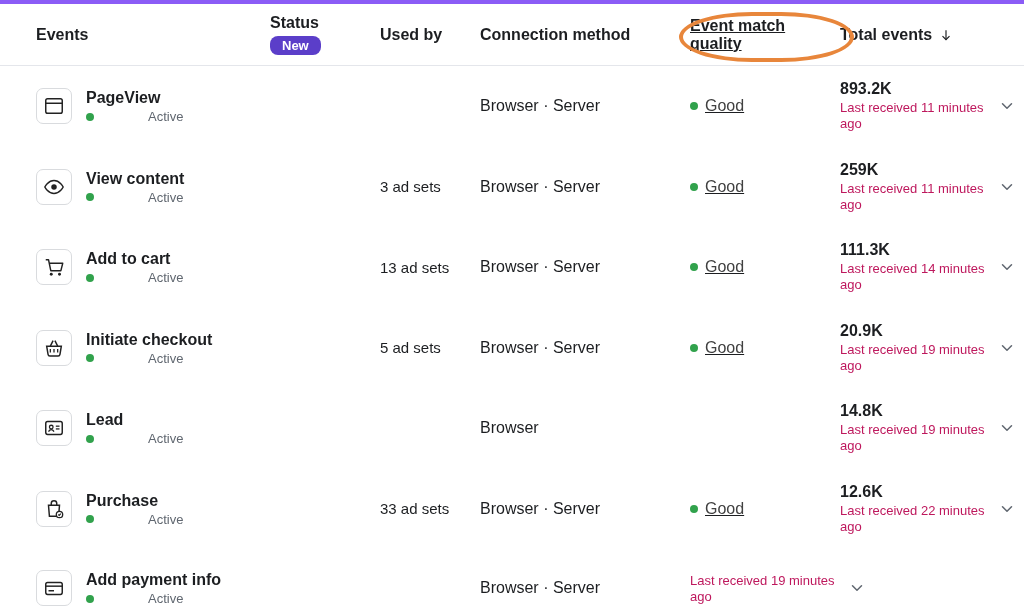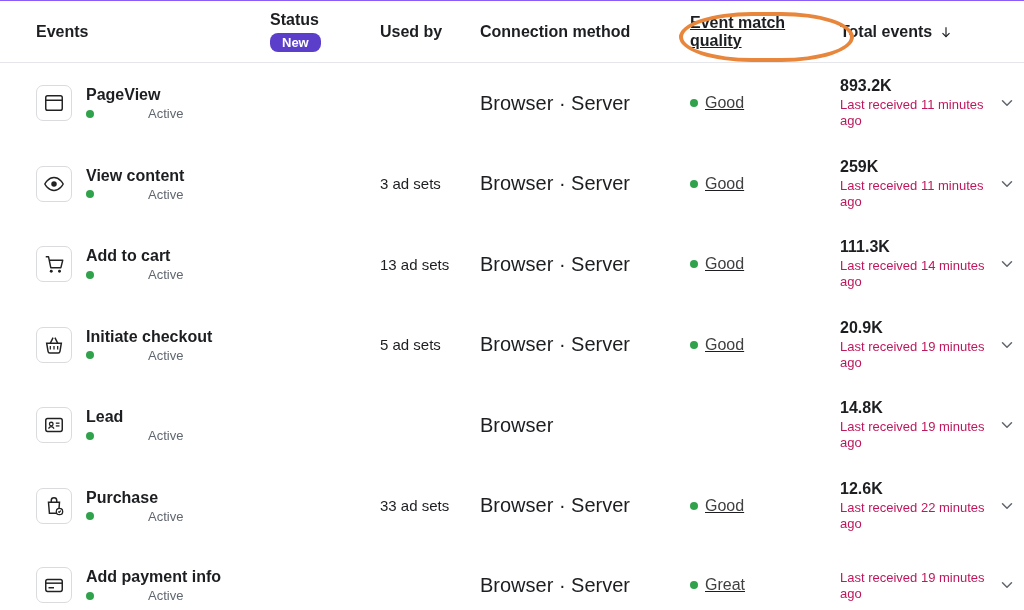--- a/index.html
+++ b/index.html
@@ -8,35 +8,35 @@
     padding: 0;
     font-family: -apple-system, BlinkMacSystemFont, "Segoe UI", Helvetica, Arial, sans-serif;
     background: #fff;
     color: #1c1e21;
     width: 1024px;
   }
   .table { width: 100%; }
   .header-row {
     display: flex;
     align-items: center;
-    border-top: 1px solid #8b5cf6;
+    border-top: 4px solid #8b5cf6;
     border-bottom: 1px solid #e4e6eb;
     padding: 10px 0 10px 0;
     min-height: 60px;
   }
   .data-row {
     display: flex;
     align-items: center;
     padding: 14px 0;
     min-height: 78px;
   }
   .col-events   { width: 270px; padding-left: 36px; display:flex; align-items:center;}
   .col-status   { width: 110px; display:flex; align-items:flex-start; flex-direction:column; justify-content:center;}
   .col-usedby   { width: 100px; font-size:15px; color:#1c1e21;}
-  .col-conn     { width: 210px; font-size:20px; color:#1c1e21;}
+  .col-conn     { width: 210px; font-size:16px; color:#1c1e21;}
   .col-quality  { width: 150px; font-size:16px;text-decoration:underline;}
   .col-total    { width: 150px; }
   .col-expand   { width: 34px; text-align:center;}
   .th {
     font-weight: 700;
     font-size: 16px;
     color: #1c1e21;
   }
   .th-events { padding-left: 36px; }
   .status-pill {
@@ -319,26 +319,20 @@
             <div class="event-name">Add payment info</div>
             <div class="status-line">
               <span class="dot-green"></span>
               <span class="status-text">Active</span>
             </div>
           </div>
         </div>
         <div class="col-status"></div>
         <div class="col-usedby"></div>
         <div class="col-conn">Browser · Server</div>
-        <div class="col-quality">
-          <span class="quality-wrap">
-            <span class="dot-green"></span>
-            <span class="quality-link">Great</span>
-          </span>
-        </div>
         <div class="col-total">
           <div class="total-sub">Last received 19 minutes ago</div>
         </div>
         <div class="col-expand chev">
           <svg width="18" height="18" viewBox="0 0 24 24">
             <use href="#ic-chev"></use>
           </svg>
         </div>
       </div>
     </div>

